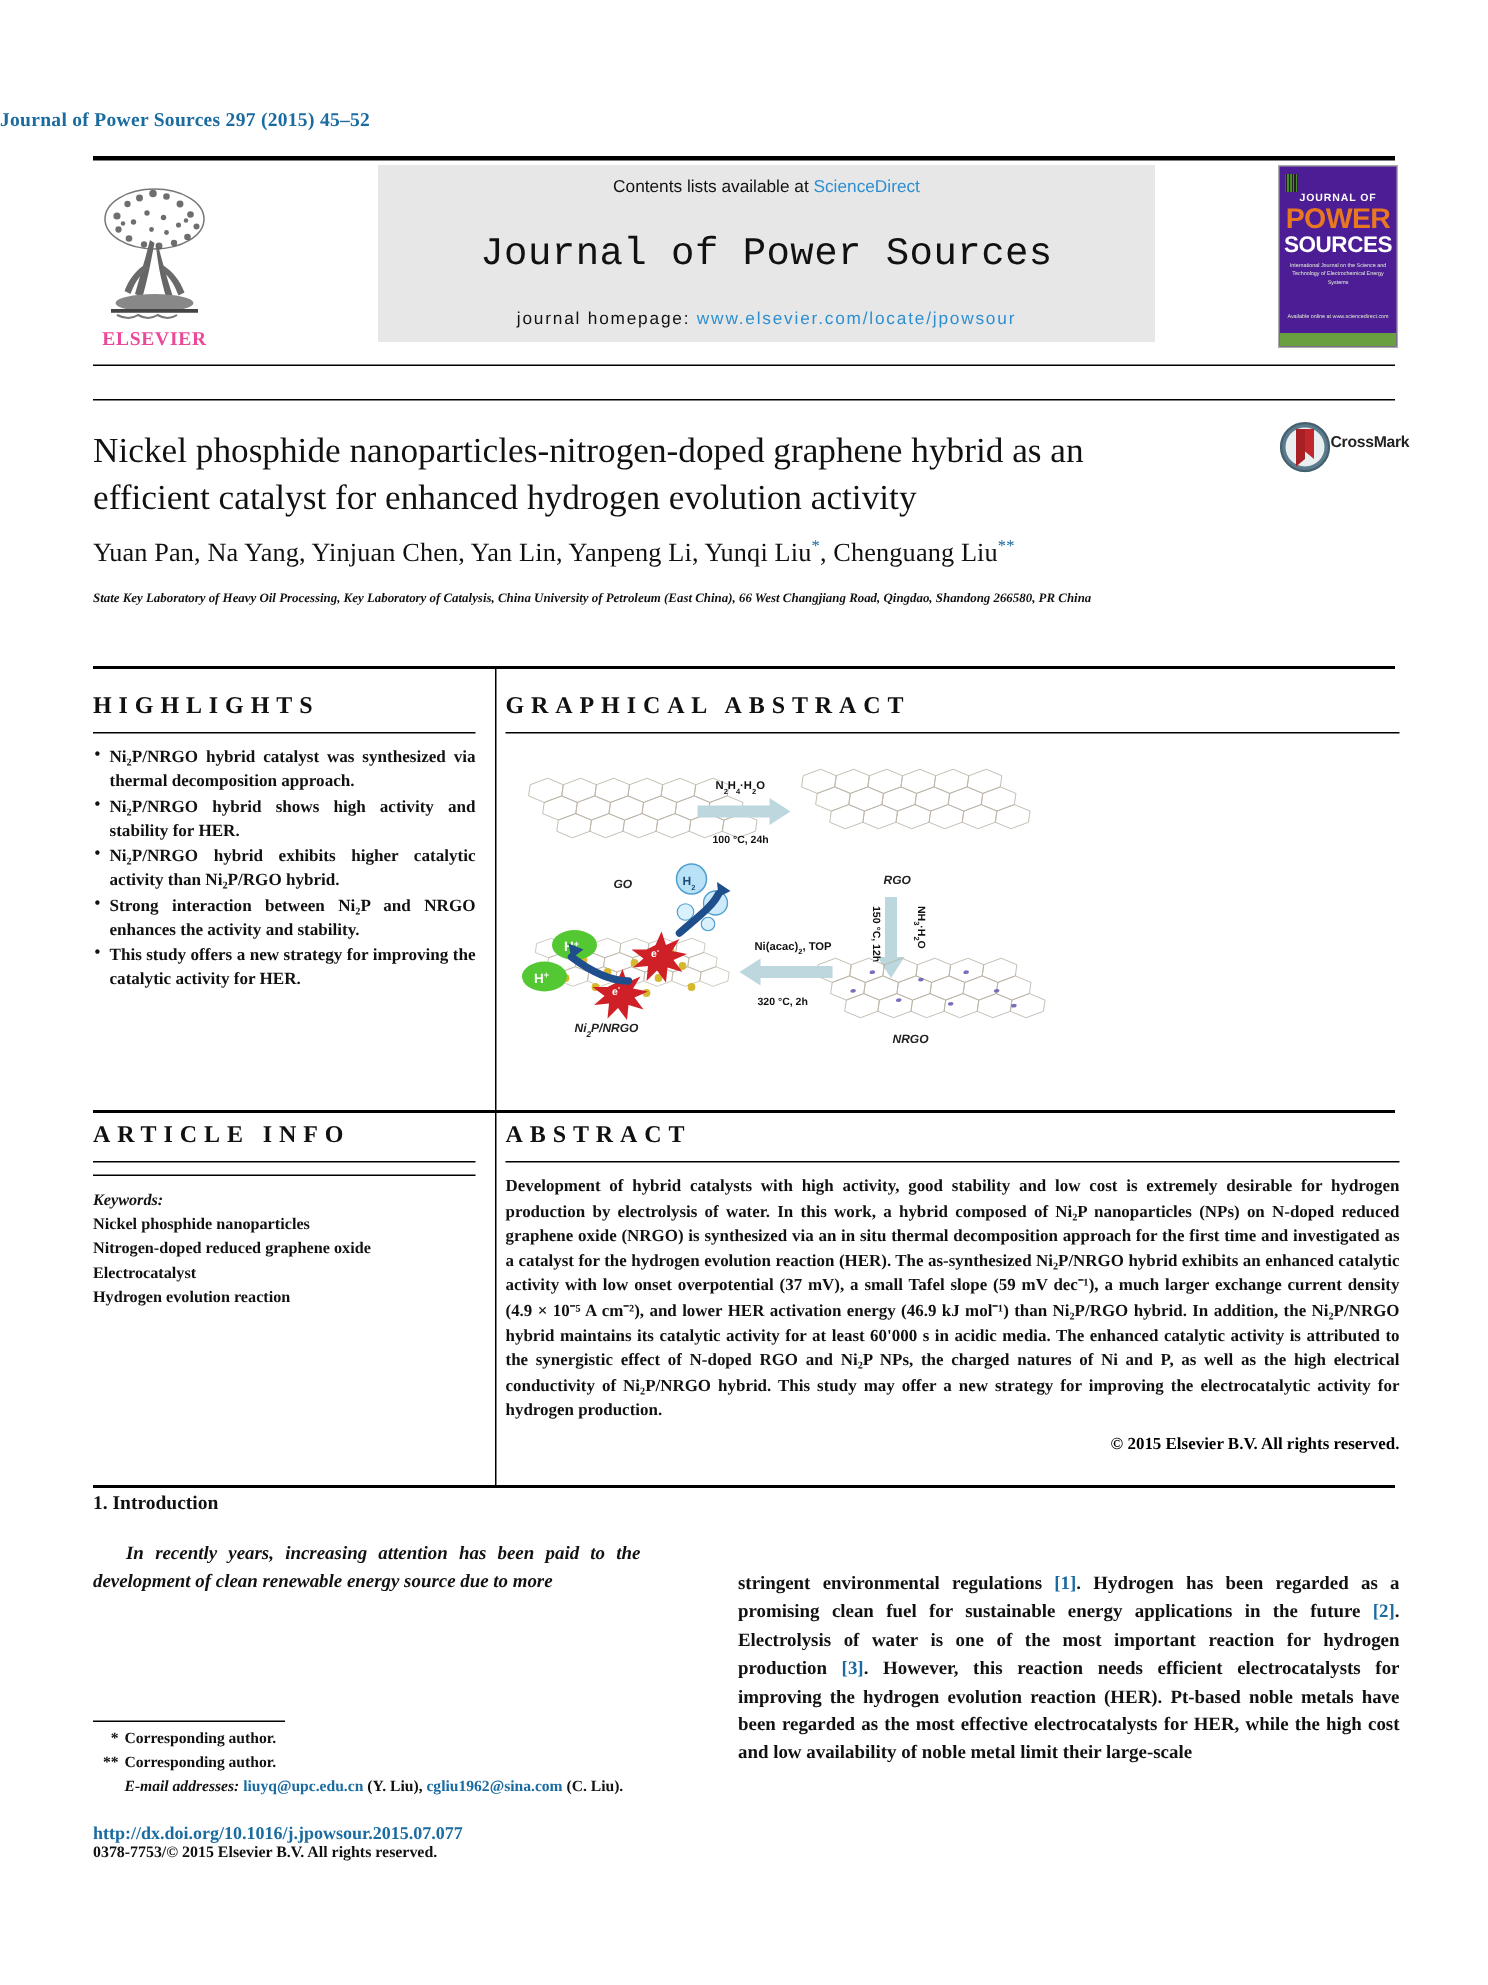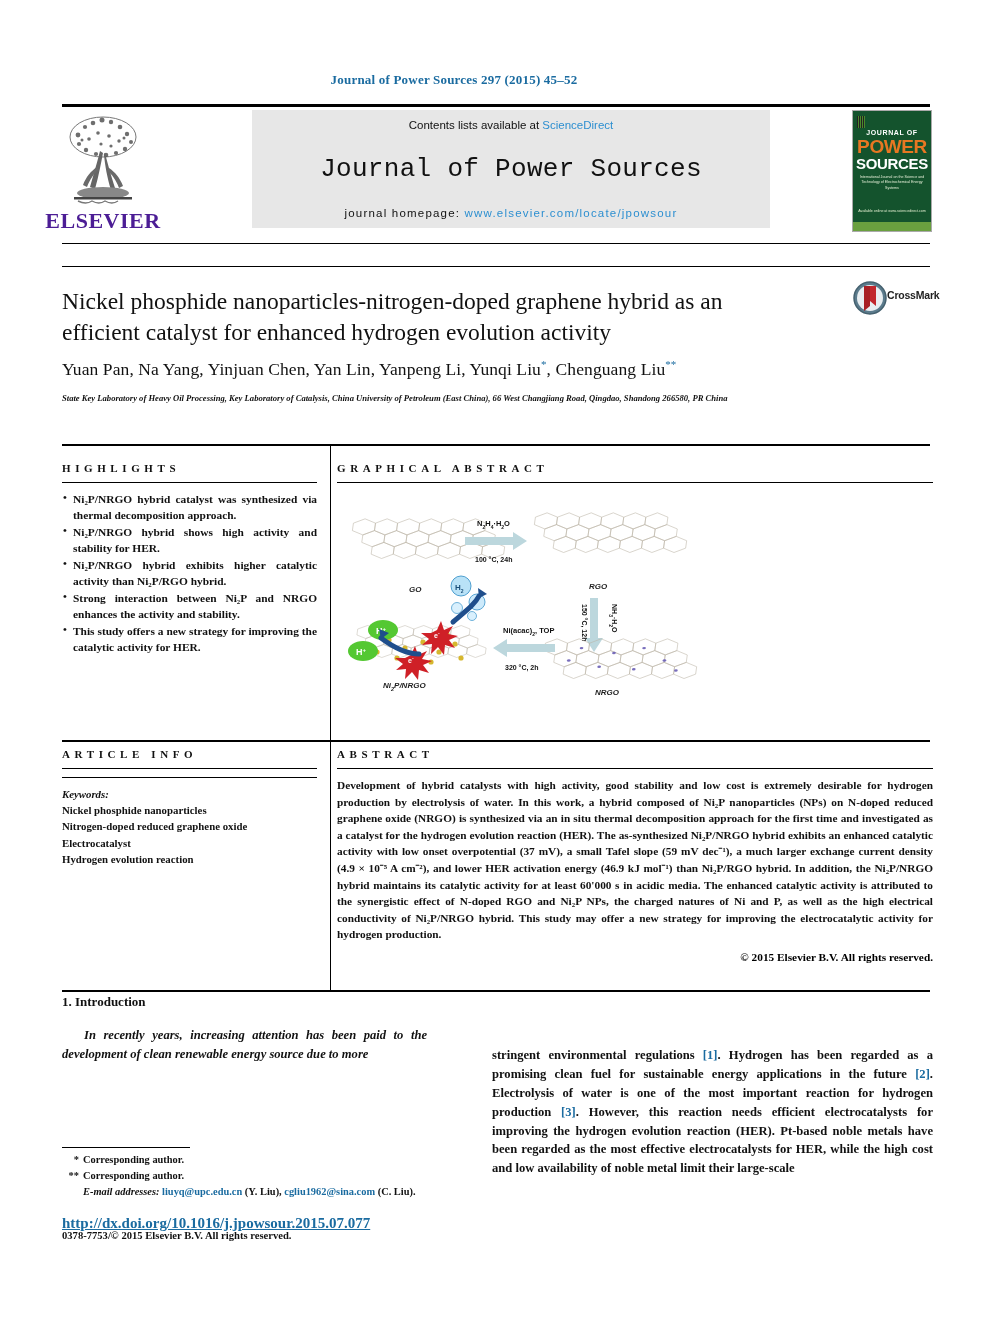--- a/index.html
+++ b/index.html
@@ -5,50 +5,50 @@
   html,body{margin:0;padding:0;}
   body{
     width:992px;height:1323px;background:#ffffff;
     font-family:"Liberation Serif",serif;color:#000;
     position:relative;overflow:hidden;
   }
   .page{position:absolute;left:0;top:0;width:992px;height:1323px;}
 
   
   .runhead{
-    position:absolute;left:0;top:72px;width:908px;text-align:center;
+    position:absolute;left:0;top:72px;width:908px;text-align:left;
     font-family:"Liberation Serif",serif;font-weight:bold;font-size:13px;
     color:#1a6ba0;letter-spacing:.2px;
   }
 
   
   .mast-rule{position:absolute;left:62px;top:104px;width:868px;height:3px;background:#000;}
   .mast{position:absolute;left:62px;top:110px;width:868px;height:122px;}
   .elsevier{
     position:absolute;left:0;top:0;width:82px;height:122px;
     display:flex;flex-direction:column;align-items:center;justify-content:flex-end;
   }
   .tree-wrap{width:78px;height:98px;position:relative;}
   .els-word{
-    font-family:"Liberation Serif",serif;color:#4c1d95;font-size:22px;font-weight:bold;
+    font-family:"Liberation Serif",serif;color:#ec4899;font-size:13px;font-weight:bold;
     letter-spacing:.5px;line-height:1;margin-top:1px;
   }
   .mast-center{
     position:absolute;left:190px;top:0;width:518px;height:118px;background:#e7e7e7;
     display:flex;flex-direction:column;align-items:center;justify-content:space-between;
     padding:9px 0 9px 0;box-sizing:border-box;
   }
   .contents-line{font-family:"Liberation Sans",sans-serif;font-size:11.5px;color:#111;}
   .contents-line .sd{color:#2d8fd0;}
   .jtitle{font-family:Liberation Mono, monospace;font-size:26px;color:#111;letter-spacing:.3px;}
   .homepage{font-family:"Liberation Sans",sans-serif;font-size:11.5px;color:#111;letter-spacing:1.2px;}
   .homepage .url{color:#2d8fd0;}
   .cover{
     position:absolute;left:790px;top:0;width:78px;height:120px;border:1px solid #aaa;
-    background:#14532d;overflow:hidden;
+    background:#4c1d95;overflow:hidden;
   }
   .cover .c-barcode{position:absolute;left:4px;top:5px;width:8px;height:12px;
      background:repeating-linear-gradient(90deg,#222 0 1px,#4b8a2b 1px 2px);}
   .cover .c-jof{position:absolute;left:0;top:18px;width:100%;text-align:center;
      font-family:"Liberation Sans",sans-serif;font-weight:bold;font-size:7px;color:#fff;letter-spacing:.6px;}
   .cover .c-power{position:absolute;left:0;top:26px;width:100%;text-align:center;
      font-family:"Liberation Sans",sans-serif;font-weight:bold;font-size:19px;color:#E87722;letter-spacing:-.4px;line-height:1;}
   .cover .c-sources{position:absolute;left:0;top:45px;width:100%;text-align:center;
      font-family:"Liberation Sans",sans-serif;font-weight:bold;font-size:15px;color:#fff;letter-spacing:-.3px;line-height:1;}
   .cover .c-sub{position:absolute;left:5px;top:64px;width:68px;text-align:center;
@@ -73,21 +73,21 @@
     font-family:"Liberation Serif",serif;font-style:italic;font-weight:bold;font-size:8.6px;
     line-height:1.5;color:#111;
   }
 
   
   .hr-dark{position:absolute;background:#000;height:1px;}
   .hr-thick{position:absolute;background:#000;height:2px;}
 
   
   .sec-head{
-    font-family:"Liberation Serif",serif;font-weight:bold;font-size:11px;
+    font-family:"Liberation Serif",serif;font-weight:bold;font-size:16px;
     letter-spacing:4.6px;color:#111;
   }
   .hl-box{position:absolute;left:62px;top:462px;width:255px;}
   .hl-list{margin:0;padding:0;list-style:none;font-family:"Liberation Serif",serif;
     font-weight:bold;font-size:11.4px;line-height:1.42;text-align:justify;color:#111;}
   .hl-list li{position:relative;padding-left:11px;margin-bottom:.5px;}
   .hl-list li:before{content:"\2022";position:absolute;left:1px;top:-1px;font-size:11px;}
 
   .ga-box{position:absolute;left:337px;top:462px;width:596px;}
   .ga-img{position:absolute;left:337px;top:492px;width:596px;height:218px;}
@@ -110,21 +110,21 @@
   .indent{text-indent:22px;font-style:italic;}
 
   
   .fn-rule{position:absolute;left:62px;top:1147px;width:128px;height:1px;background:#000;}
   .fn{position:absolute;left:62px;top:1152px;width:400px;
     font-family:"Liberation Serif",serif;font-weight:bold;font-size:10.4px;line-height:1.52;color:#111;}
   .fn .star{display:inline-block;width:17px;text-align:right;margin-right:4px;}
   .fn .em{font-style:italic;}
   .fn a,.lnk{color:#1a6ba0;text-decoration:none;}
   .doi{position:absolute;left:62px;top:1215px;font-family:"Liberation Serif",serif;
-    font-weight:bold;font-size:15px;color:#1a6ba0;text-decoration:underline;}
+    font-weight:bold;font-size:12px;color:#1a6ba0;}
   .issn{position:absolute;left:62px;top:1230px;font-family:"Liberation Serif",serif;
     font-weight:bold;font-size:10.6px;color:#111;}
 </style>
 </head>
 <body>
 
 <div class="page">
 
   <div class="runhead">Journal of Power Sources 297 (2015) 45–52</div>
 

